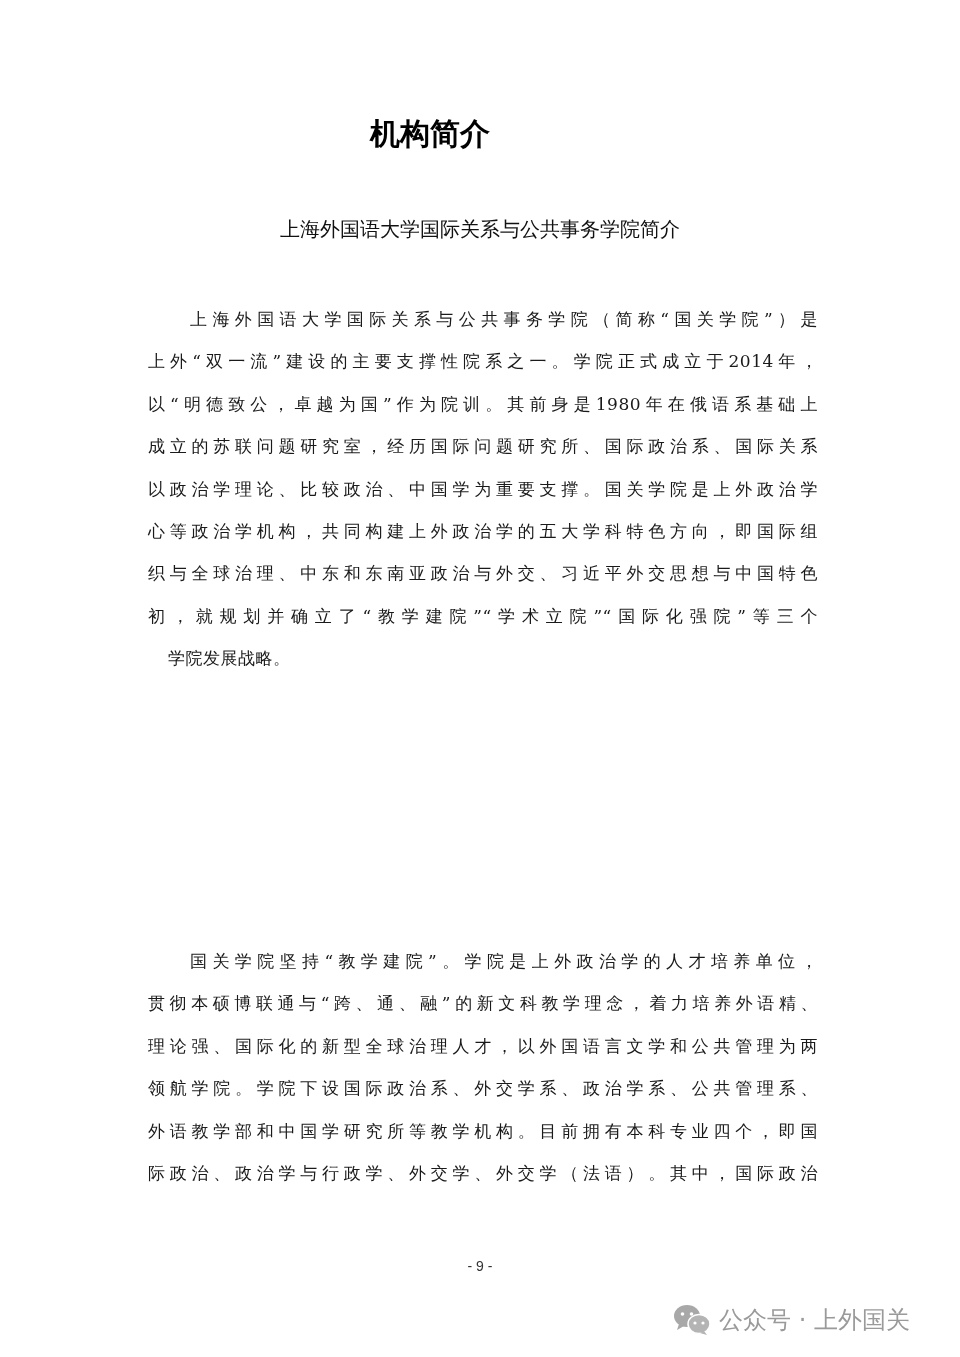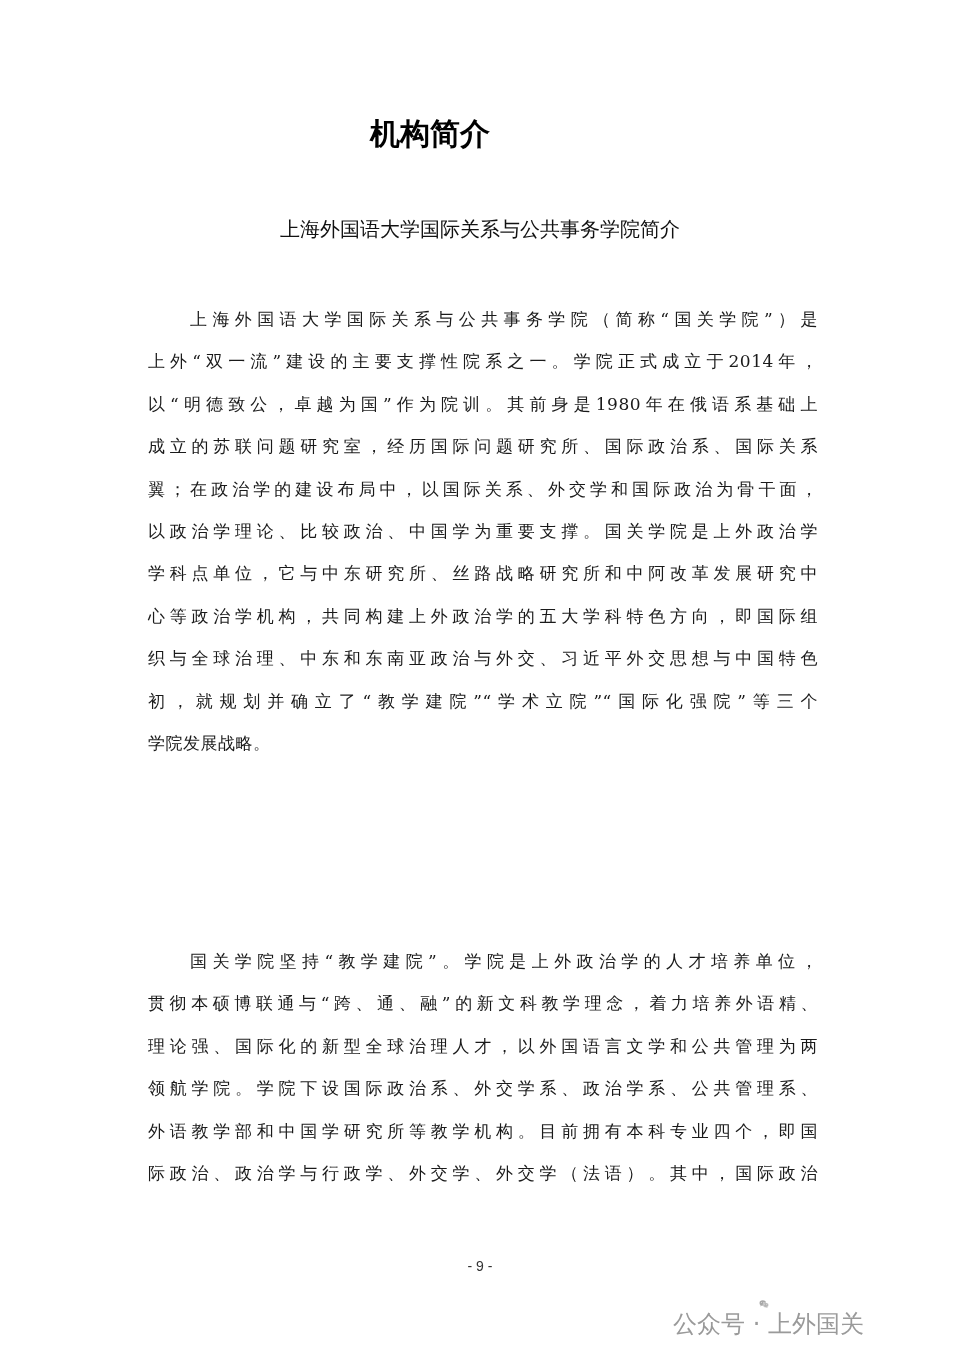--- a/index.html
+++ b/index.html
@@ -32,51 +32,49 @@
       display: block;
       height: 42.4px; line-height: 42.4px;
       font-size: 17px;
       white-space: nowrap;
       text-align: justify;
       text-align-last: justify;
       letter-spacing: 0.5px;
       color: #1a1a1a;
     }
     .line.first { padding-left: 42px; }
-    .line.last { text-align-last: left; }
+    .line.last { text-align-last: left; margin-left: 20px; }
     #para1 { top: 298px; }
     #para2 { top: 940px; }
     .page-number {
       position: absolute; left: 0; width: 960px; top: 1258px;
       text-align: center;
       font-family: "Liberation Sans", "DejaVu Sans", sans-serif;
       font-size: 14px; color: #333;
     }
     .watermark {
       position: absolute; left: 673px; top: 1300px;
       height: 40px; display: flex; align-items: center;
       font-family: "DejaVu Sans", "Liberation Sans", sans-serif;
-      font-size: 24px; color: #9a9a9a; flex-direction: column;
+      font-size: 24px; color: #9a9a9a;
     }
     .wechat-icon { width: 38px; height: 32px; margin-right: 8px; }
   </style>
 </head>
 <body>
 
 <div class="page-title">机构简介</div>
 <div class="subtitle">上海外国语大学国际关系与公共事务学院简介</div>
 
 <div class="body-text" id="para1">
   <span class="line first">上海外国语大学国际关系与公共事务学院（简称“国关学院”）是</span>
   <span class="line">上外“双一流”建设的主要支撑性院系之一。学院正式成立于2014年，</span>
   <span class="line">以“明德致公，卓越为国”作为院训。其前身是1980年在俄语系基础上</span>
   <span class="line">成立的苏联问题研究室，经历国际问题研究所、国际政治系、国际关系</span>
-  <span class="line">翼；在政治学的建设布局中，以国际关系、外交学和国际政治为骨干面，</span>
   <span class="line">以政治学理论、比较政治、中国学为重要支撑。国关学院是上外政治学</span>
-  <span class="line">学科点单位，它与中东研究所、丝路战略研究所和中阿改革发展研究中</span>
   <span class="line">心等政治学机构，共同构建上外政治学的五大学科特色方向，即国际组</span>
   <span class="line">织与全球治理、中东和东南亚政治与外交、习近平外交思想与中国特色</span>
   <span class="line">初，就规划并确立了“教学建院”“学术立院”“国际化强院”等三个</span>
   <span class="line last">学院发展战略。</span>
 </div>
 
 <div class="body-text" id="para2">
   <span class="line first">国关学院坚持“教学建院”。学院是上外政治学的人才培养单位，</span>
   <span class="line">贯彻本硕博联通与“跨、通、融”的新文科教学理念，着力培养外语精、</span>
   <span class="line">理论强、国际化的新型全球治理人才，以外国语言文学和公共管理为两</span>

